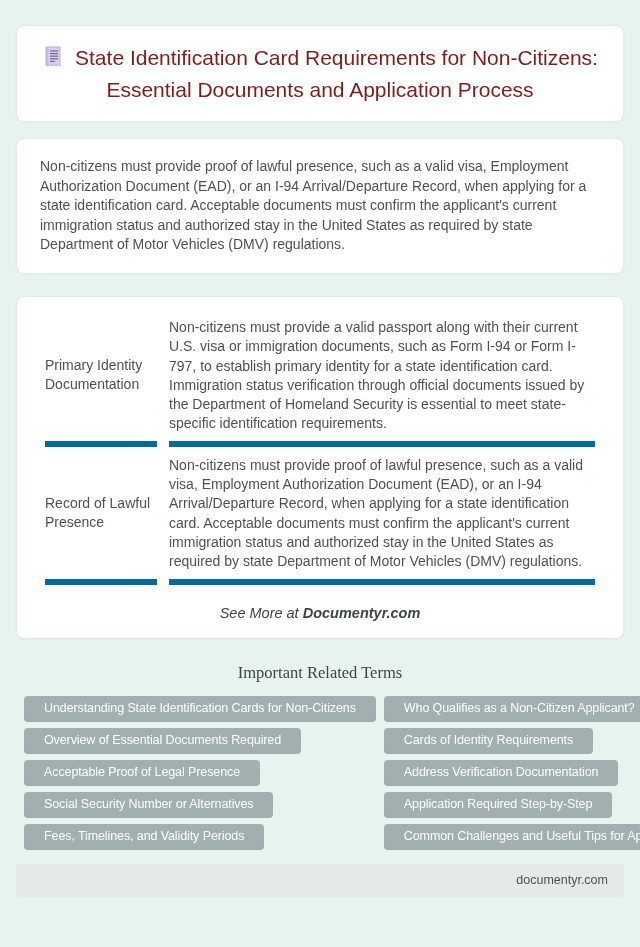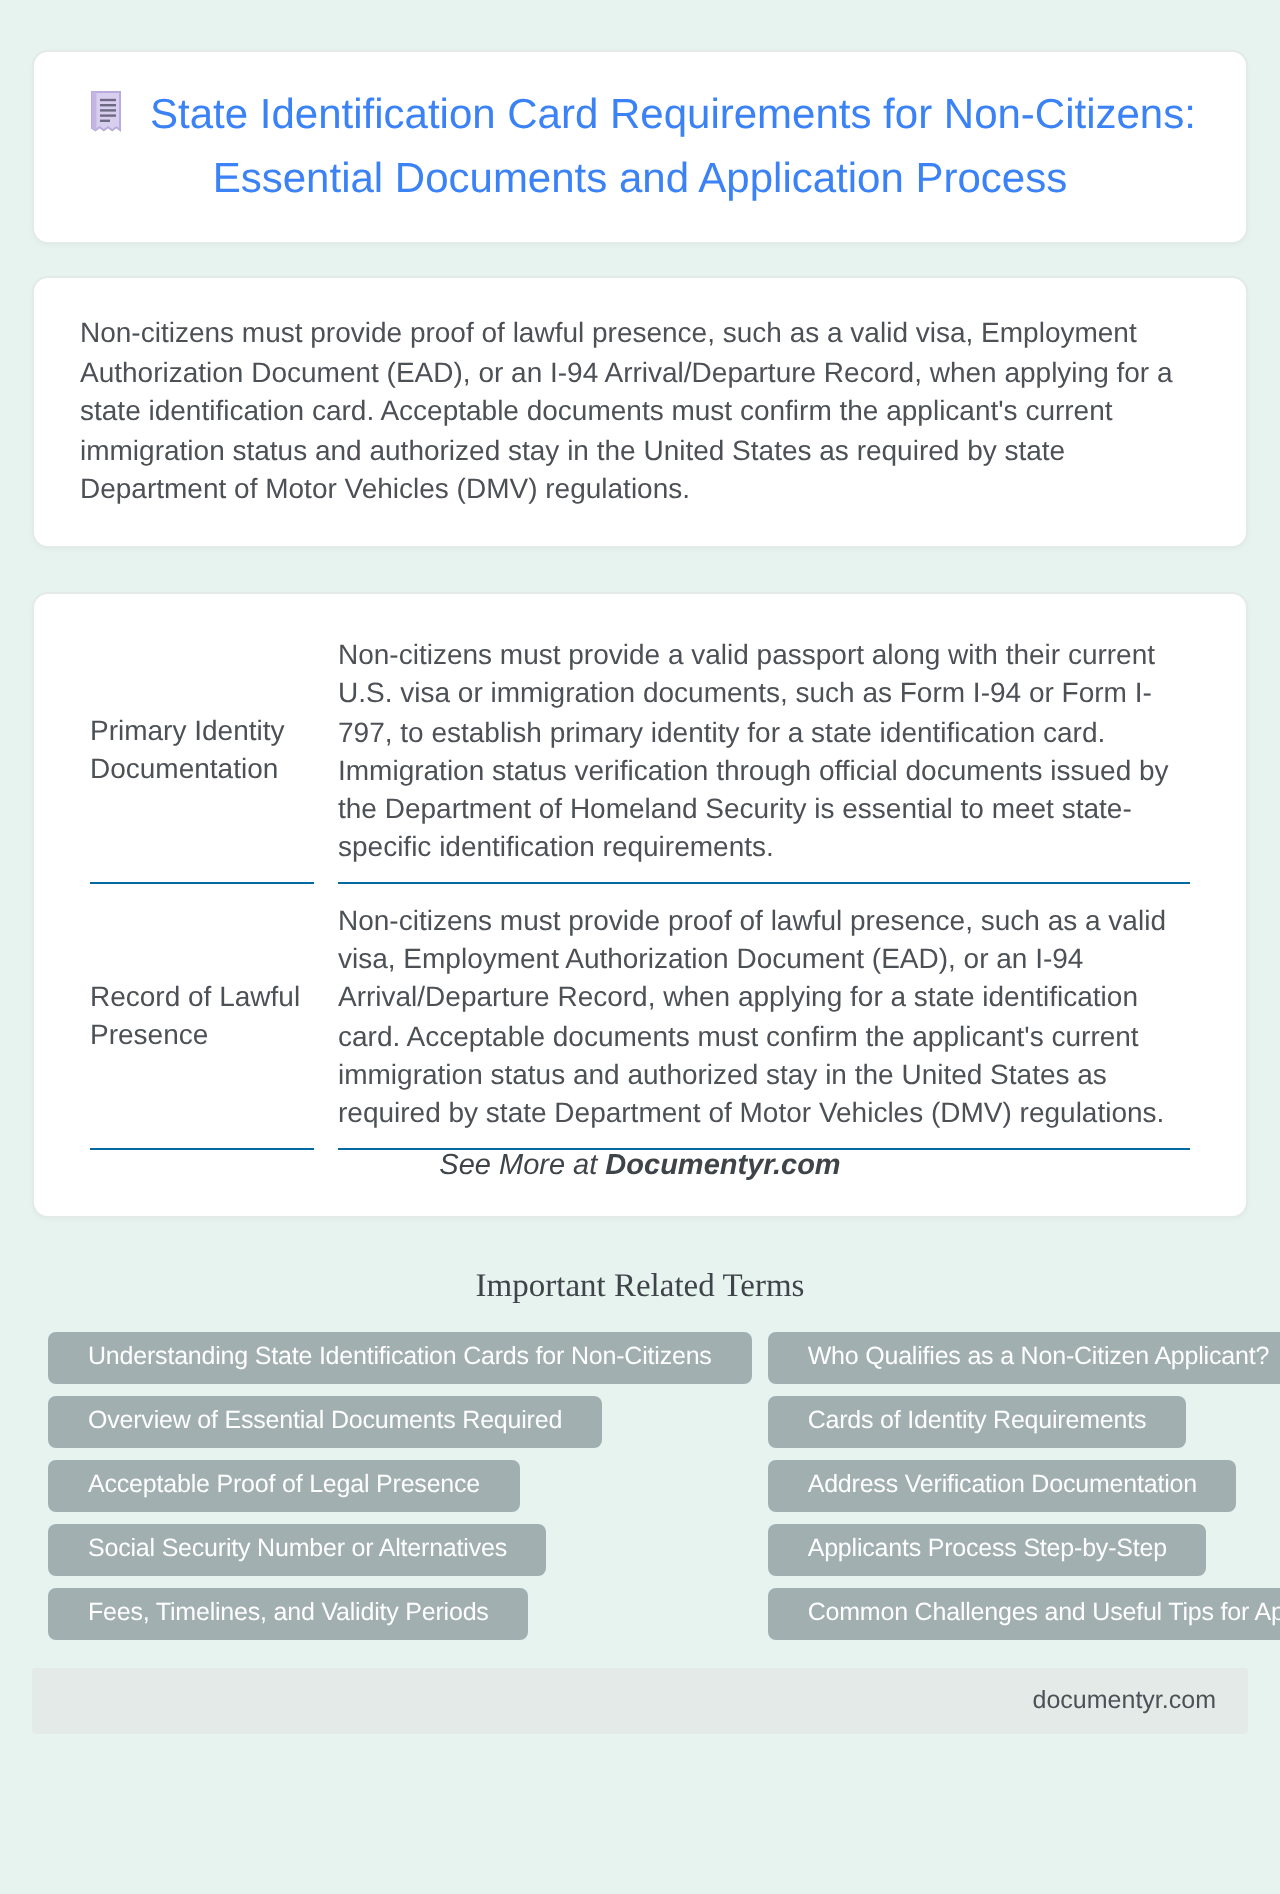--- a/index.html
+++ b/index.html
@@ -21,41 +21,41 @@
     box-sizing: border-box;
   }
 
   
   .title-card { padding: 17px 22px; margin-bottom: 16px; text-align: center; }
   .page-title {
     margin: 0;
     font-size: 21px;
     line-height: 29px;
     font-weight: 400;
-    color: #3b82f6;
+    color: #7f1d1d;
   }
   .receipt-icon { display: inline-block; vertical-align: -3px; margin-right: 12px; }
 
   
   .summary-card { padding: 18px 23px; margin-bottom: 22px; }
   .summary-text { margin: 0; font-size: 14px; line-height: 19.6px; color: #4d5156; }
 
   
   .table-card { padding: 12px 16px 17px; }
   table.details-table { width: 100%; border-collapse: separate; border-spacing: 12px 0; }
   .details-table td {
-    border-bottom: 1px solid #0369a1;
+    border-bottom: 6px solid #0369a1;
     font-size: 14px;
     color: #4d5156;
     text-align: left;
   }
   td.term-cell { width: 112px; vertical-align: middle; line-height: 19px; padding: 8px 0; }
   td.desc-cell { vertical-align: top; line-height: 19.3px; padding: 9px 0 7px; }
 
-  .see-more { text-align: center; font-style: italic; font-size: 14.5px; color: #3f4449; }
+  .see-more { text-align: center; font-style: italic; margin-top: 20px; font-size: 14.5px; color: #3f4449; }
   .see-more .brand { font-weight: 700; }
 
   
   .related-heading {
     margin: 24px 0 13px;
     text-align: center;
     font-size: 16.5px;
     font-weight: 400;
     color: #3f4449;
     font-family: Liberation Serif, serif;
@@ -137,21 +137,21 @@
 
   <h2 class="related-heading">Important Related Terms</h2>
   <div class="tags">
     <span class="tag">Understanding State Identification Cards for Non-Citizens</span>
       <span class="tag">Who Qualifies as a Non-Citizen Applicant?</span>
       <span class="tag">Overview of Essential Documents Required</span>
       <span class="tag">Cards of Identity Requirements</span>
       <span class="tag">Acceptable Proof of Legal Presence</span>
       <span class="tag">Address Verification Documentation</span>
       <span class="tag">Social Security Number or Alternatives</span>
-      <span class="tag">Applicants Process Step-by-Step</span>
+      <span class="tag">Application Required Step-by-Step</span>
       <span class="tag">Fees, Timelines, and Validity Periods</span>
       <span class="tag">Common Challenges and Useful Tips for Applicants</span>
   </div>
 
   <div class="footer">
     <span>documentyr.com</span>
   </div>
 
 </div>
 

